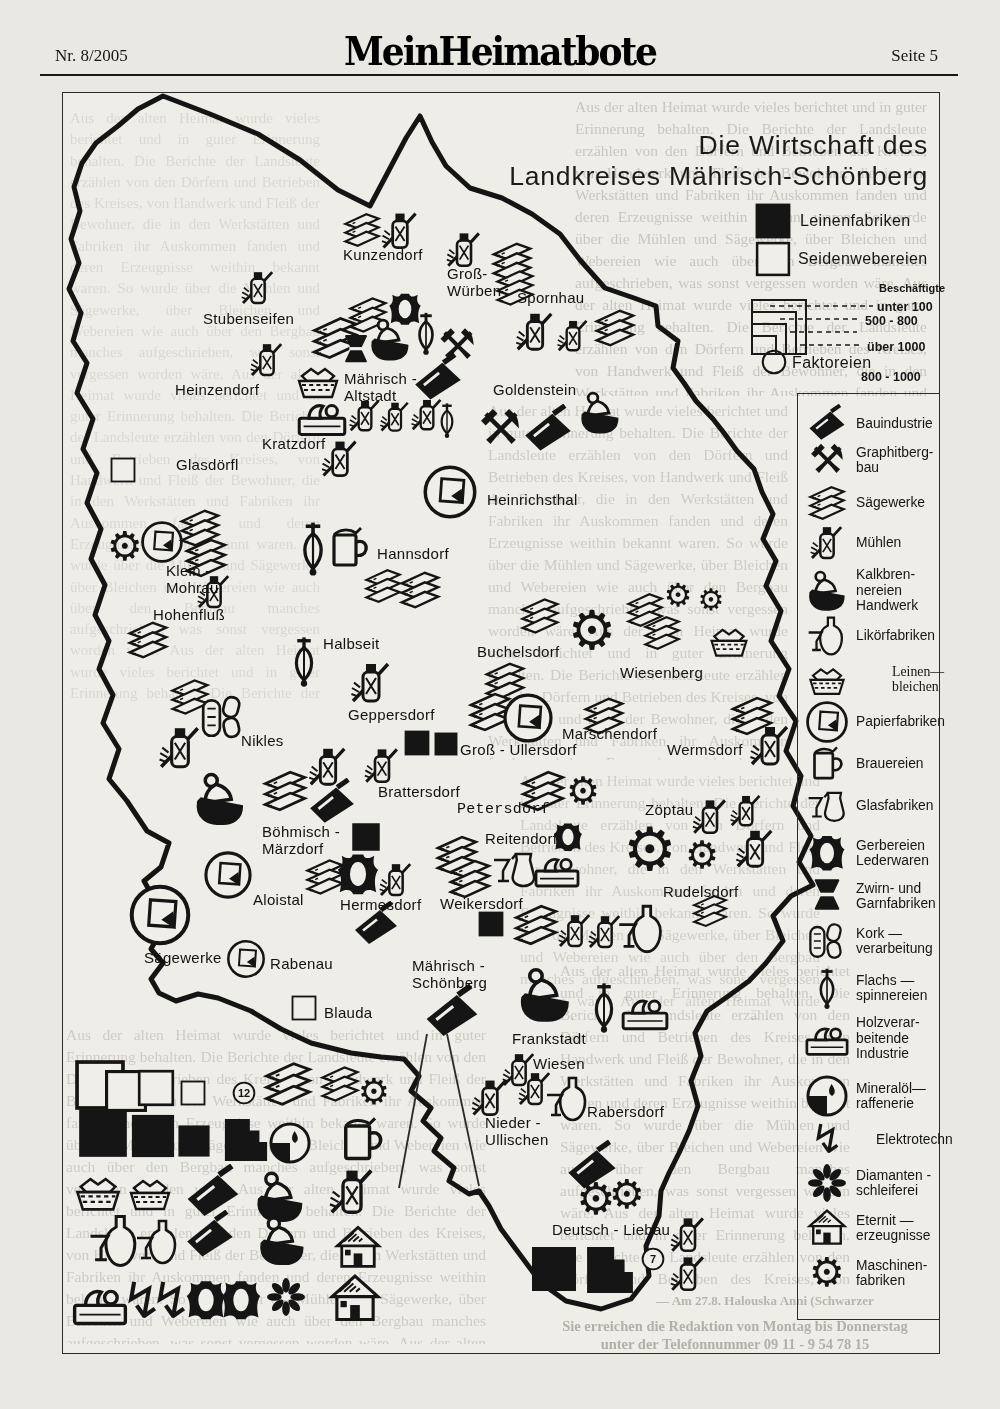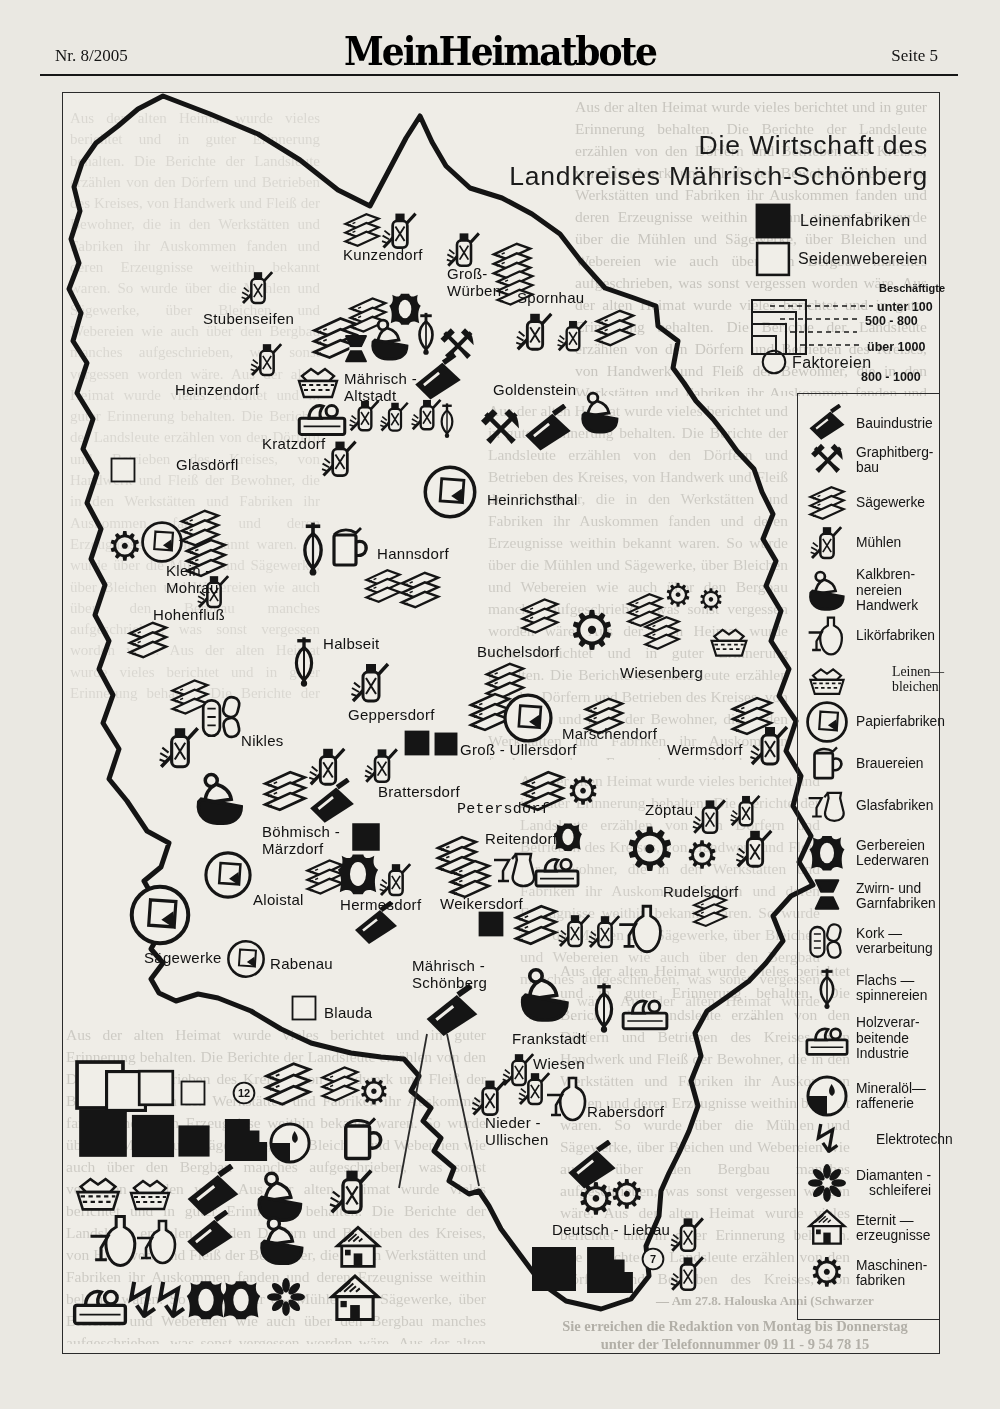--- a/index.html
+++ b/index.html
@@ -293,21 +293,21 @@
           <ellipse cx="12" cy="5" rx="2.3" ry="4.4" transform="rotate(90 12 12)"></ellipse>
           <ellipse cx="12" cy="5" rx="2.3" ry="4.4" transform="rotate(135 12 12)"></ellipse>
           <ellipse cx="12" cy="5" rx="2.3" ry="4.4" transform="rotate(180 12 12)"></ellipse>
           <ellipse cx="12" cy="5" rx="2.3" ry="4.4" transform="rotate(225 12 12)"></ellipse>
           <ellipse cx="12" cy="5" rx="2.3" ry="4.4" transform="rotate(270 12 12)"></ellipse>
           <ellipse cx="12" cy="5" rx="2.3" ry="4.4" transform="rotate(315 12 12)"></ellipse>
         </g>
         <circle cx="12" cy="12" r="2" fill="#f0eee8"></circle>
       </svg>
     </span>
-    <div class="lg-item-label" style="left: 856px; top: 1167.5px; text-align: right;">Diamanten -
+    <div class="lg-item-label" style="left: 856px; top: 1167.5px;">Diamanten -
 schleiferei</div>
     <span class="icon" style="left: 827px; top: 1228px; width: 44px; height: 44px;">
       <svg viewBox="0 0 24 24">
         <g stroke="#151515" stroke-width="1.3" fill="#f0eee8">
           <path d="M4.5,10.5 h15 v10 h-15 Z"></path>
           <path d="M2.5,11 L12,2.5 L21.5,11 Z"></path>
           <path d="M5.5,9 l4.5,-4 M7.5,9 l3.8,-3.4 M9.8,9 l2.6,-2.3 M12.4,9 l1.6,-1.4" stroke-width="0.85"></path>
           <rect x="10" y="14.5" width="4" height="6" fill="#151515" stroke="none"></rect>
           <rect x="6" y="12.8" width="2.6" height="2.6" fill="#151515" stroke="none"></rect>
         </g>

